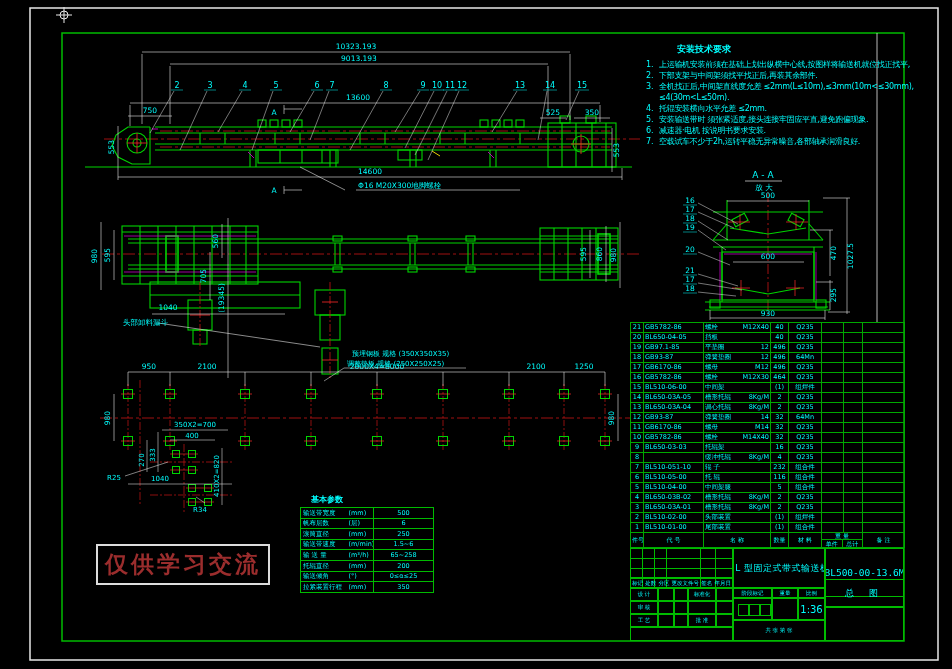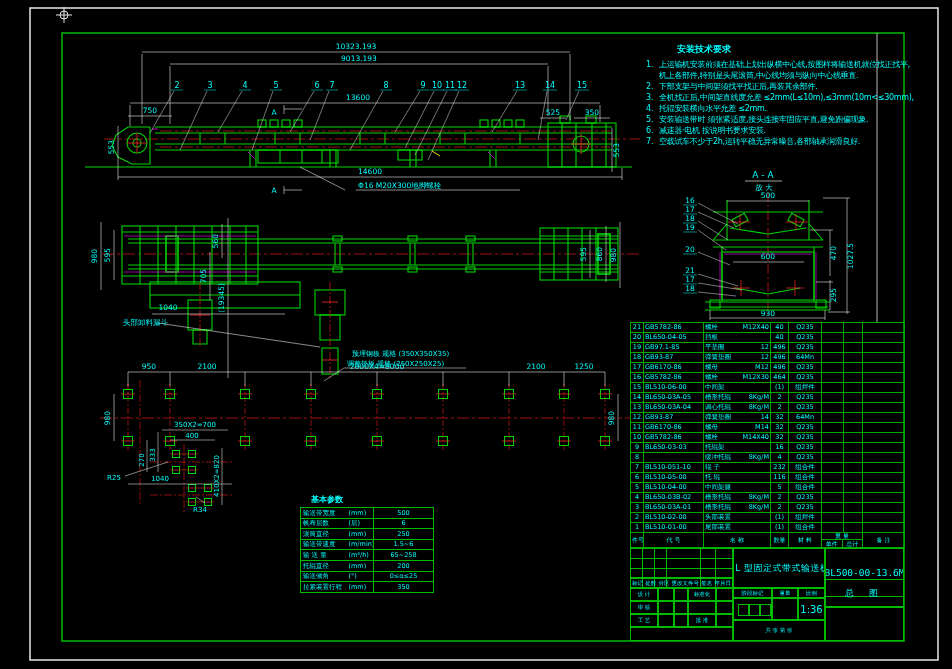--- a/index.html
+++ b/index.html
@@ -555,35 +555,35 @@
 
 <div class="tech">
   <div class="t-title">安装技术要求</div>
   <div>
 
       <div class="t-line">
         <span class="t-num">1.</span>
         <span class="t-txt">上运输机安装前须在基础上划出纵横中心线,按图样将输送机就位找正找平,</span>
       </div>
 
-      <div class="t-line">
-        <span class="t-num"></span>
-        <span class="t-txt">机上各部件,特别是头尾滚筒,中心线均须与纵向中心线垂直.</span>
-      </div>
 
       <div class="t-line">
         <span class="t-num">2.</span>
         <span class="t-txt">下部支架与中间架须找平找正后,再装其余部件.</span>
       </div>
 
       <div class="t-line">
         <span class="t-num">3.</span>
         <span class="t-txt">全机找正后,中间架直线度允差  ≤2mm(L≤10m),≤3mm(10m&lt;≤30mm),</span>
       </div>
 
+      <div class="t-line">
+        <span class="t-num"></span>
+        <span class="t-txt">≤4(30m&lt;L≤50m).</span>
+      </div>
 
       <div class="t-line">
         <span class="t-num">4.</span>
         <span class="t-txt">托辊安装横向水平允差  ≤2mm.</span>
       </div>
 
       <div class="t-line">
         <span class="t-num">5.</span>
         <span class="t-txt">安装输送带时 须张紧适度,接头连接牢固应平直,避免跑偏现象.</span>
       </div>
@@ -1032,14 +1032,15 @@
   </div>
   <div class="cell" style="left:142px;top:50px;width:26px;height:22px;"></div>
   <div class="cell scl" style="left:168px;top:50px;width:27px;height:22px;">1:36</div>
   <div class="cell lbl" style="left:103px;top:72px;width:92px;height:21px;">共  张  第  张</div>
 
   <div class="cell dwg" style="left:195px;top:0;width:79px;height:49px;">BL500-00-13.6M</div>
   <div class="cell doct" style="left:195px;top:31px;width:79px;height:28px;text-align:center;">总 图</div>
   <div class="cell" style="left:195px;top:59px;width:79px;height:34px;"></div>
 </div>
 
+<div class="wm">仅供学习交流</div>
 
 </div>
 
 </body></html>

